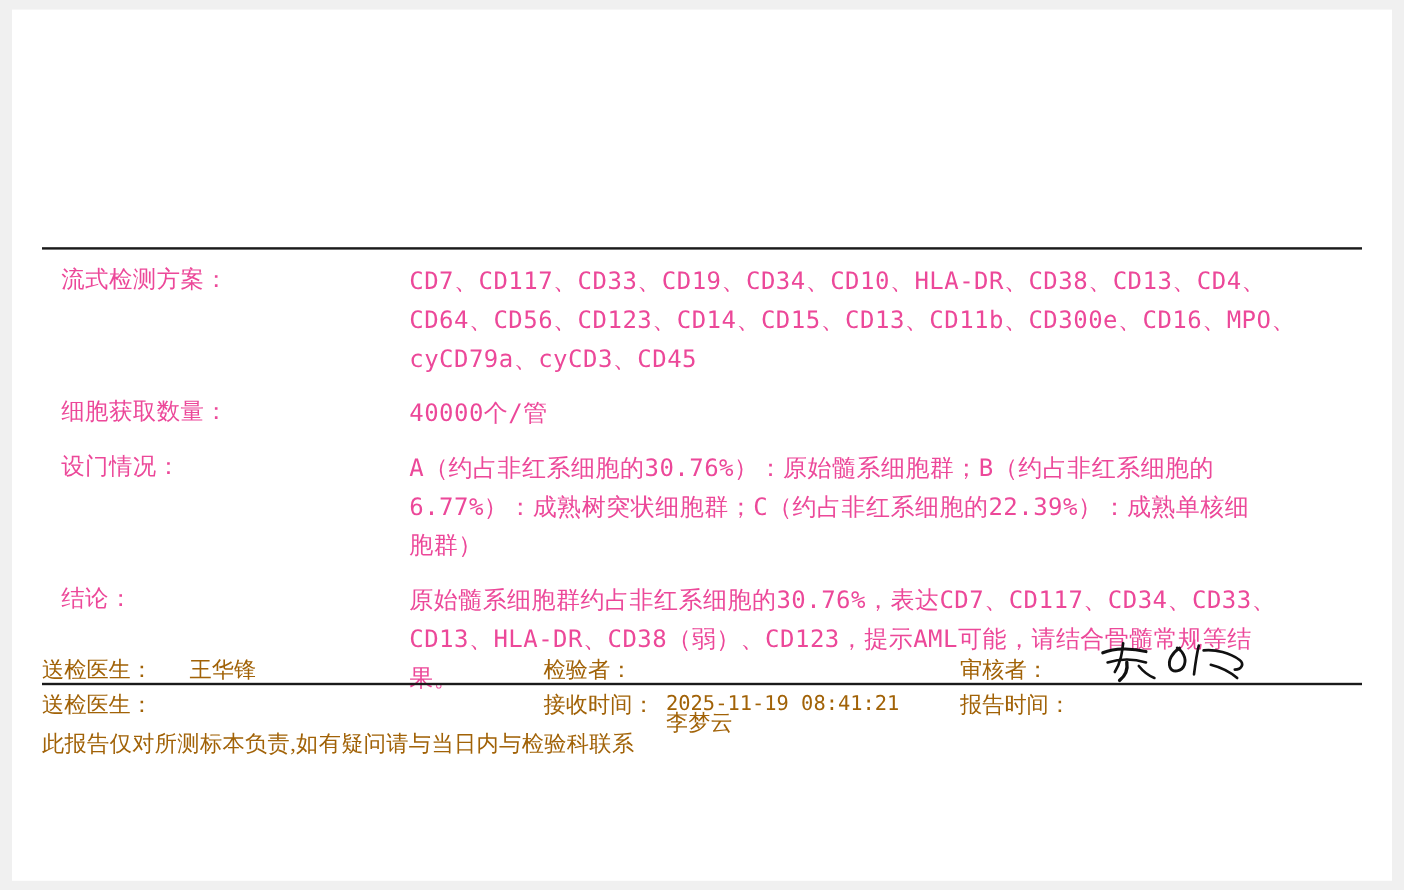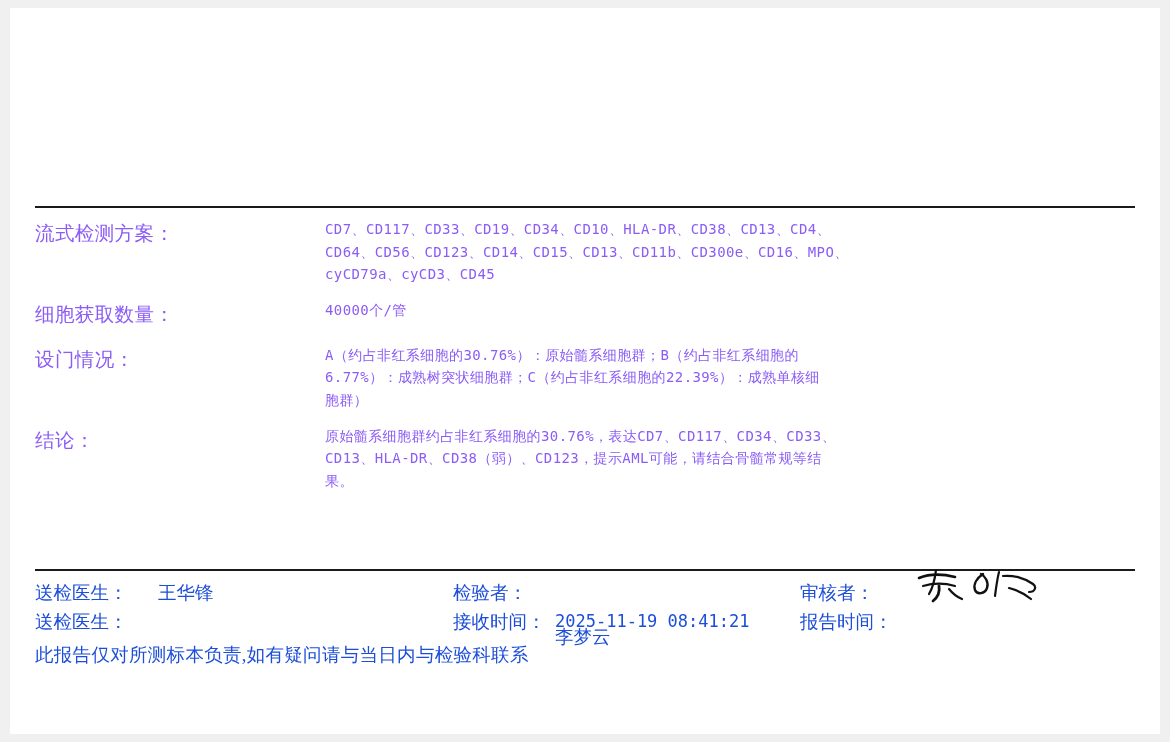--- a/index.html
+++ b/index.html
@@ -33,56 +33,56 @@
     position: absolute;
     left: 0;
     width: 1100px;
     border-top: 2px solid #1a1a1a;
   }
   .rule.top { top: 198px; }
   .rule.bottom { top: 561px; }
 
   table.fields {
     position: absolute;
-    left: 0;
+    left: 16px;
     top: 210px;
     width: 1100px;
     border-collapse: collapse;
     font-size: 19.5px;
-    color: #8b5cf6;
+    color: #ec4899;
   }
   table.fields td {
     vertical-align: top;
     padding: 0 0 13px 0;
     line-height: 1.62;
     letter-spacing: 0.4px;
   }
   td.label {
     width: 290px;
     white-space: nowrap;
   }
   td.value {
     width: 810px;
   }
   .mono {
     font-family: "DejaVu Sans Mono", monospace;
-    font-size: 14px;
+    font-size: 20px;
     letter-spacing: 0px;
   }
   .valline {
     display: block;
   }
 
   .footer {
     position: absolute;
     left: 0;
-    top: 570px;
+    top: 536px;
     width: 1100px;
     font-size: 18.5px;
-    color: #1d4ed8;
+    color: #a16207;
     line-height: 1.65;
   }
   .frow {
     position: relative;
     height: 29px;
     white-space: nowrap;
   }
   .fcell {
     position: absolute;
     top: 0;

